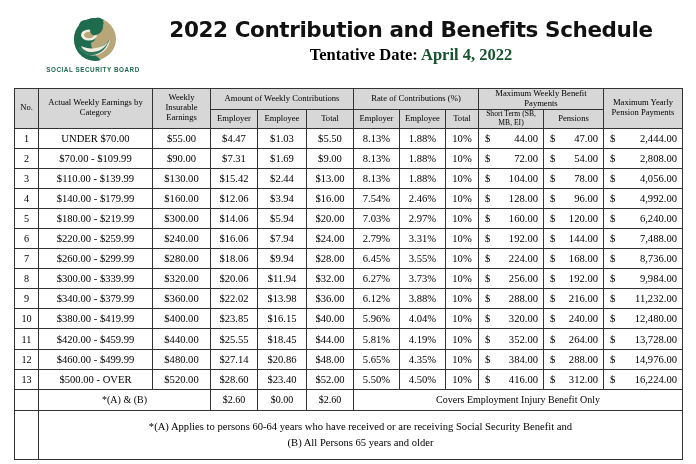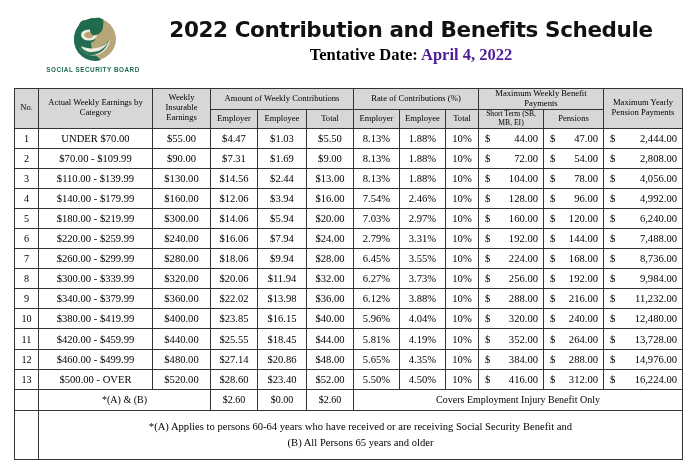--- a/index.html
+++ b/index.html
@@ -68,21 +68,21 @@
     text-align: center;
   }
   .sub-title {
     font-family: "Liberation Serif", serif;
     font-size: 16.5px;
     font-weight: bold;
     line-height: 1.2;
     margin-top: 3px;
   }
   .sub-date {
-    color: #4c1d95;
+    color: #14532d;
   }
 
   
   .table-wrap {
     position: absolute;
     left: 14px;
     top: 88px;
     width: 668px;
   }
   table.sched {
@@ -267,21 +267,21 @@
               <div class="cur">
                 <span class="sym">$</span>
                 <span class="val">2,808.00</span>
               </div>
             </td>
           </tr>
           <tr>
             <td class="num">3</td>
             <td class="range">$110.00 - $139.99</td>
             <td>$130.00</td>
-            <td>$14.56</td>
+            <td>$15.42</td>
             <td>$2.44</td>
             <td>$13.00</td>
             <td>8.13%</td>
             <td>1.88%</td>
             <td>10%</td>
             <td>
               <div class="cur">
                 <span class="sym">$</span>
                 <span class="val">104.00</span>
               </div>

